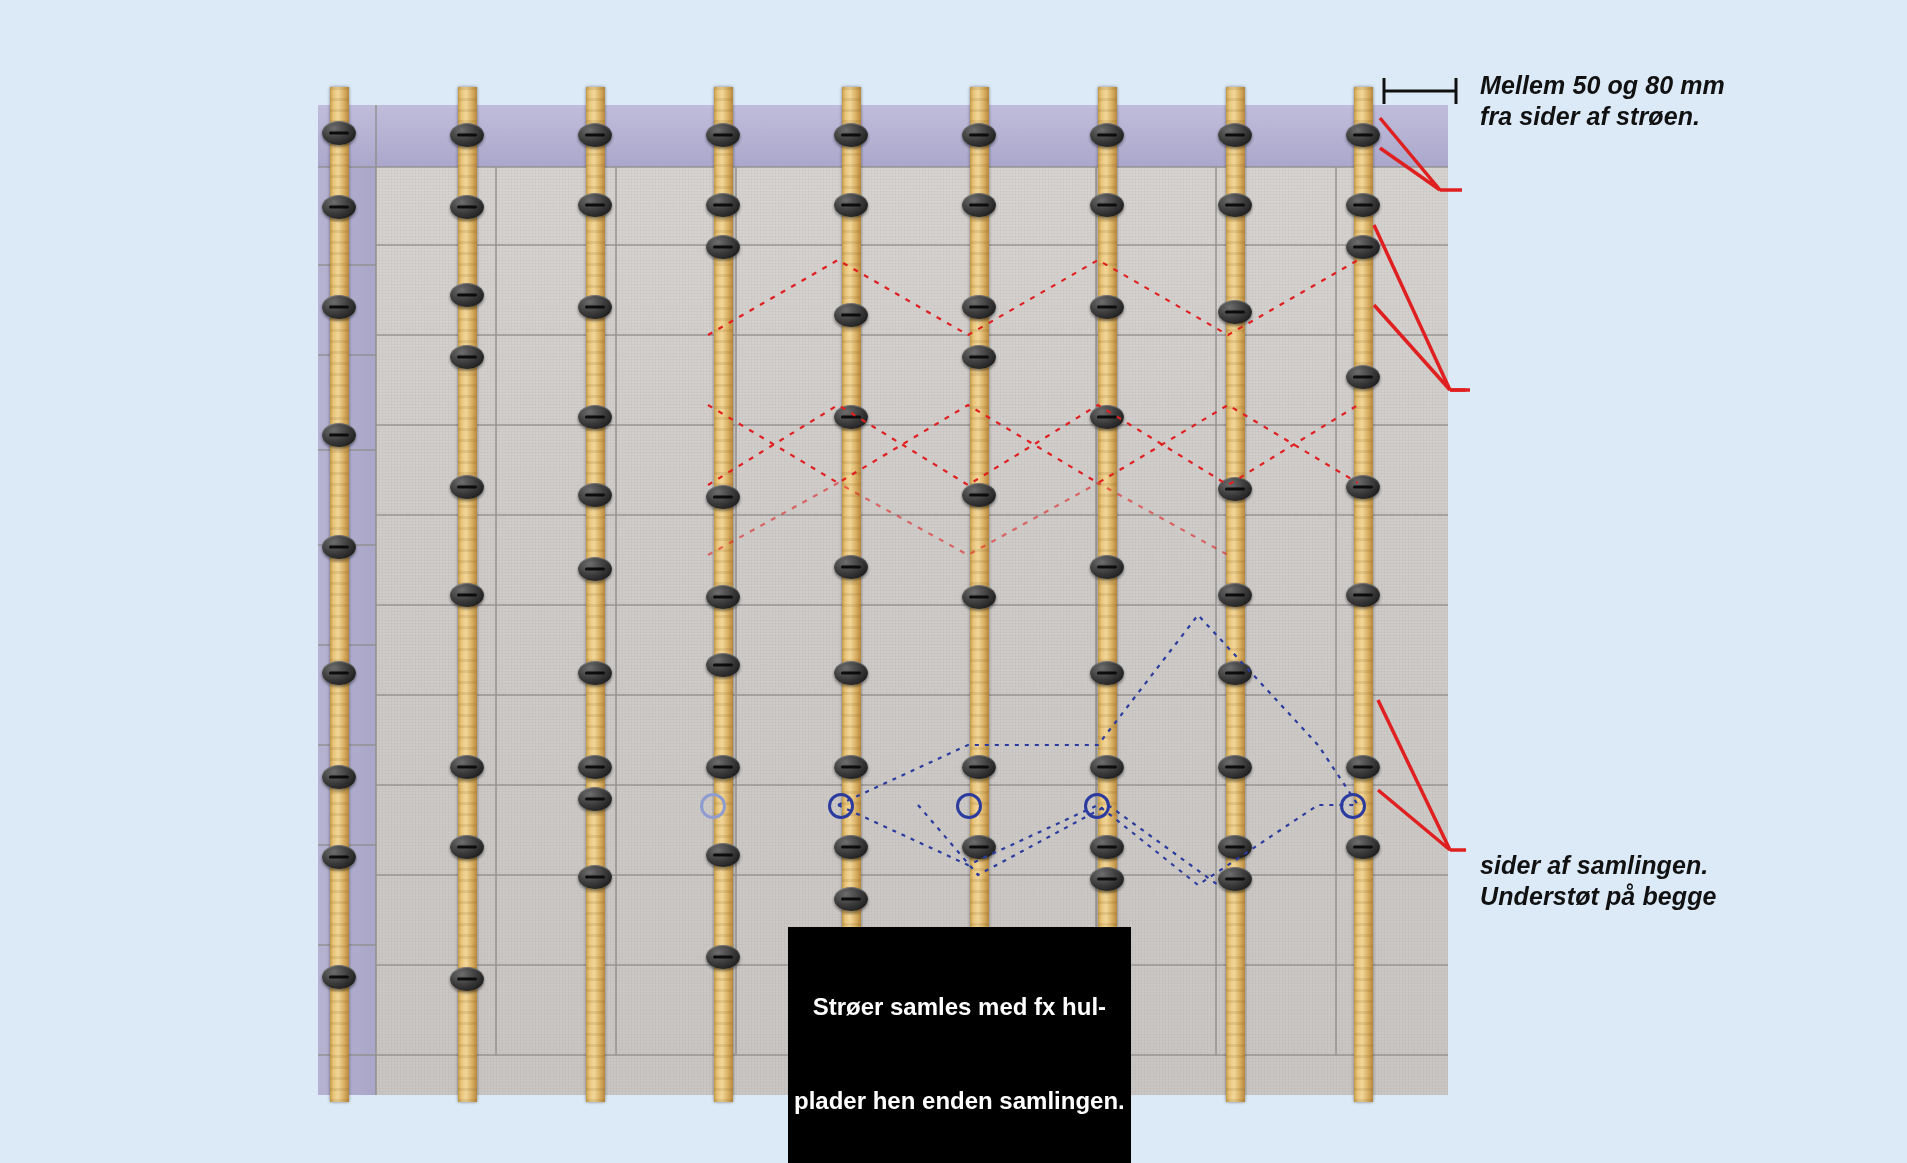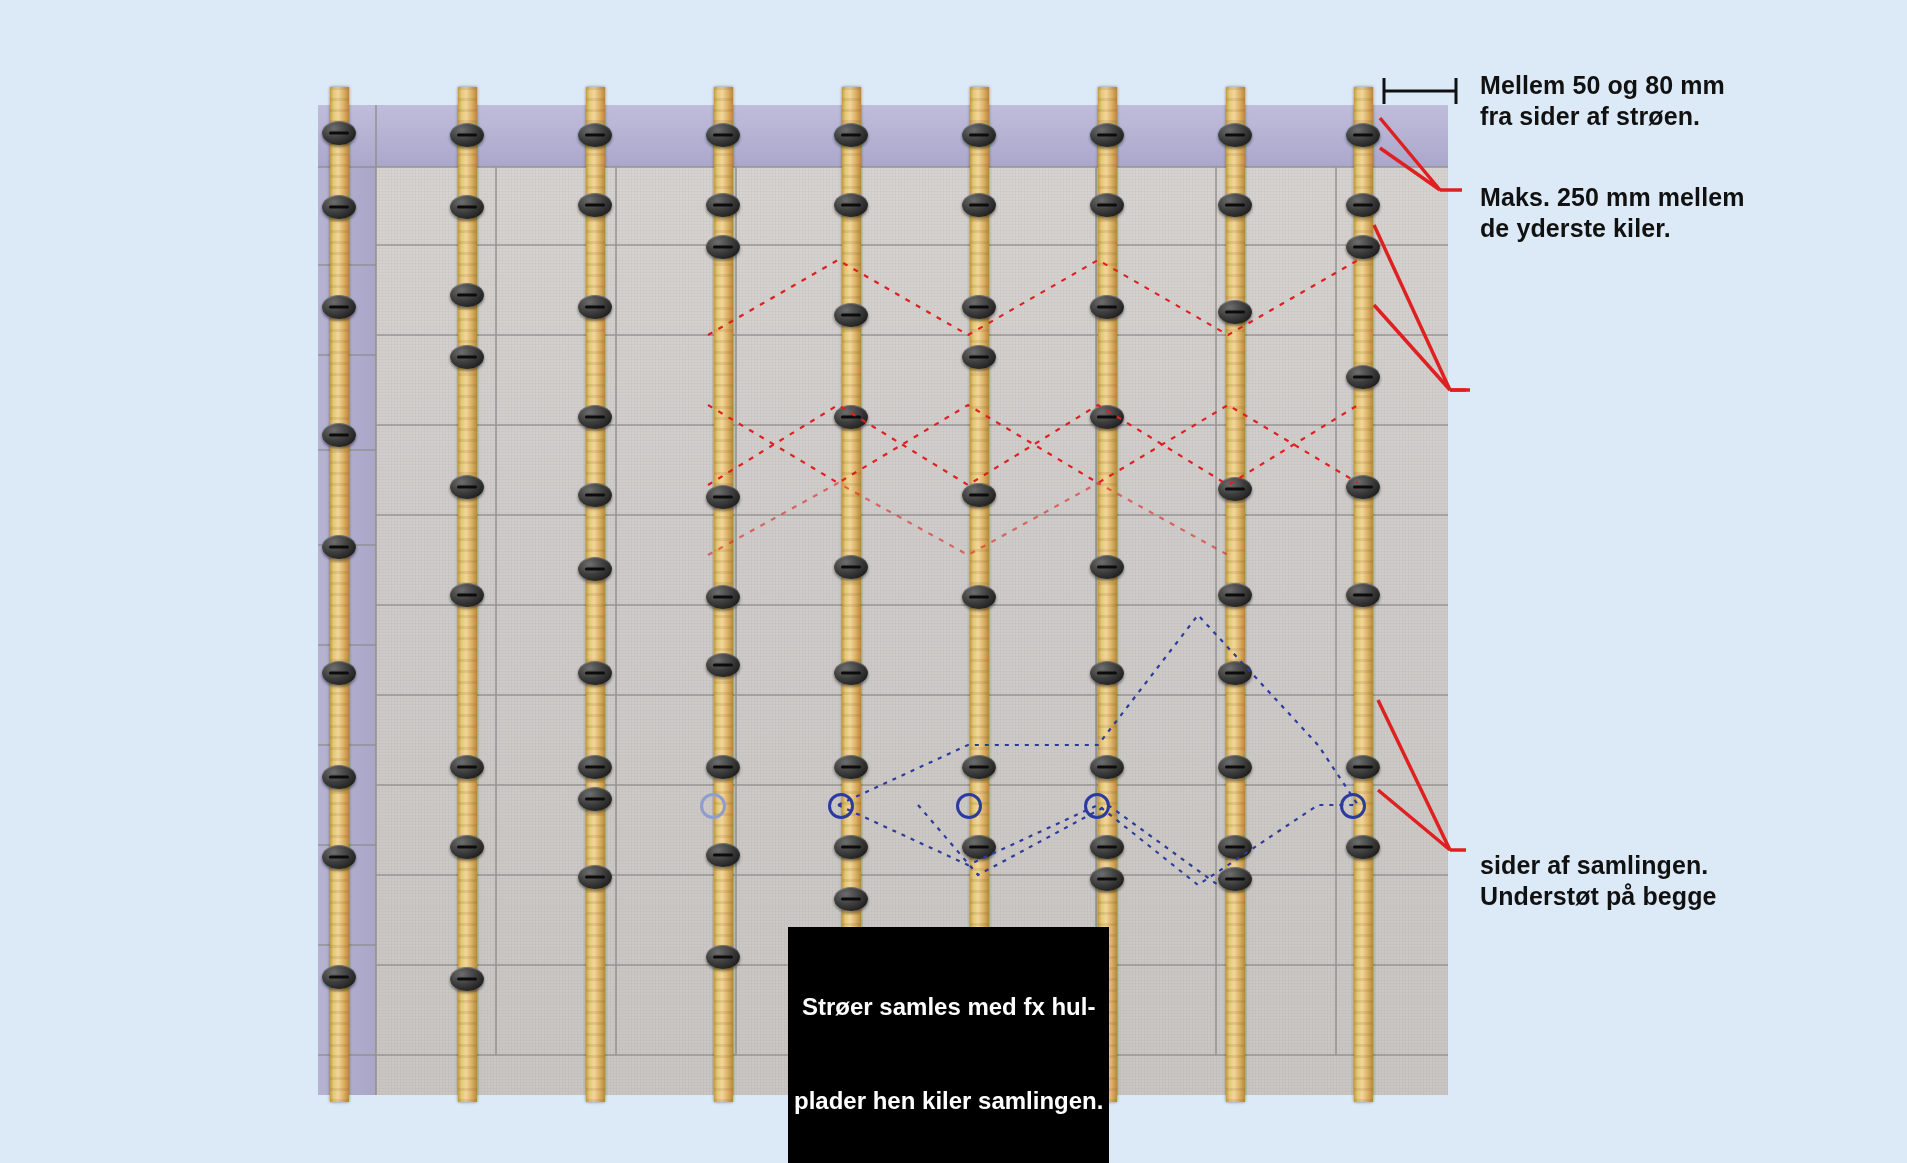--- a/index.html
+++ b/index.html
@@ -87,20 +87,21 @@
   .bluering.faint{border-color:#8f9cd0;}
 
   
   .callout{
     position:absolute;
     color:#111;
     font-weight:bold;
     font-size:25px;
     line-height:1.25;
     letter-spacing:.1px;
+    font-style:italic;
   }
 
   
   .blacklabel{
     position:absolute;
     color:#fff;
     background:#000;
     font-weight:bold;
     font-size:24px;
     line-height:1.3;
@@ -281,21 +282,21 @@
 
     <div class="bluering faint" style="left:382px;top:688px"></div>
     <div class="bluering" style="left:510px;top:688px"></div>
     <div class="bluering" style="left:638px;top:688px"></div>
     <div class="bluering" style="left:766px;top:688px"></div>
     <div class="bluering" style="left:1022px;top:688px"></div>
 
 
     <div class="blacklabel" style="left:470px;top:822px">
       <div>Strøer samles med fx hul-</div>
-      <div>plader hen kiler samlingen.</div>
+      <div>plader hen enden samlingen.</div>
     </div>
   </div>
 
   <svg width="1907" height="1163" style="position:absolute;left:0;top:0;pointer-events:none">
 
     <g stroke="#111" stroke-width="3" fill="none">
       <line x1="1384" y1="91" x2="1456" y2="91"></line>
       <line x1="1384" y1="78" x2="1384" y2="104"></line>
       <line x1="1456" y1="78" x2="1456" y2="104"></line>
     </g>
@@ -314,24 +315,20 @@
     <g stroke="#e02020" stroke-width="3.5" fill="none">
       <line x1="1450" y1="390" x2="1470" y2="390"></line>
     </g>
   </svg>
 
   <div class="callout" style="left:1480px;top:70px;width:400px">
     <div>Mellem 50 og 80 mm</div>
     <div>fra sider af strøen.</div>
   </div>
 
-  <div class="callout" style="left:1480px;top:182px;width:400px">
-    <div>Maks. 250 mm mellem</div>
-    <div>de yderste kiler.</div>
-  </div>
 
 
   <div class="callout" style="left:1480px;top:850px;width:400px">
     <div>sider af samlingen.</div>
     <div>Understøt på begge</div>
   </div>
 
 </div>
 
 </body></html>

